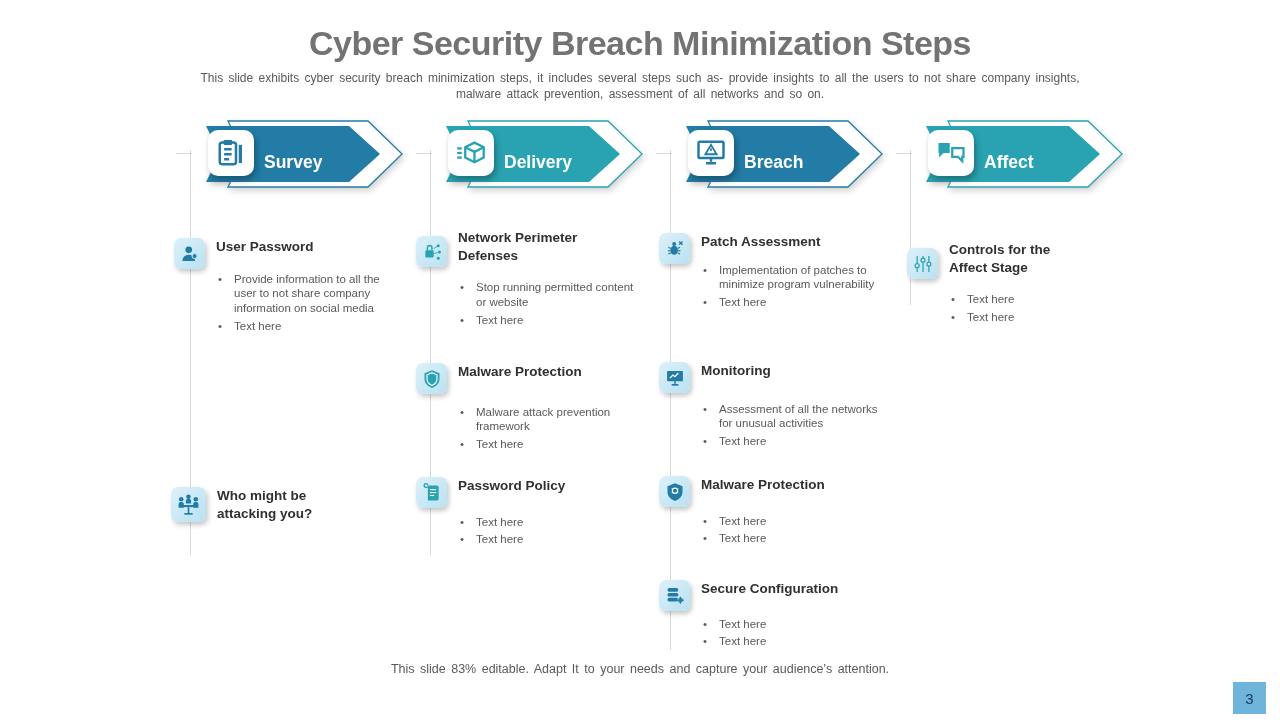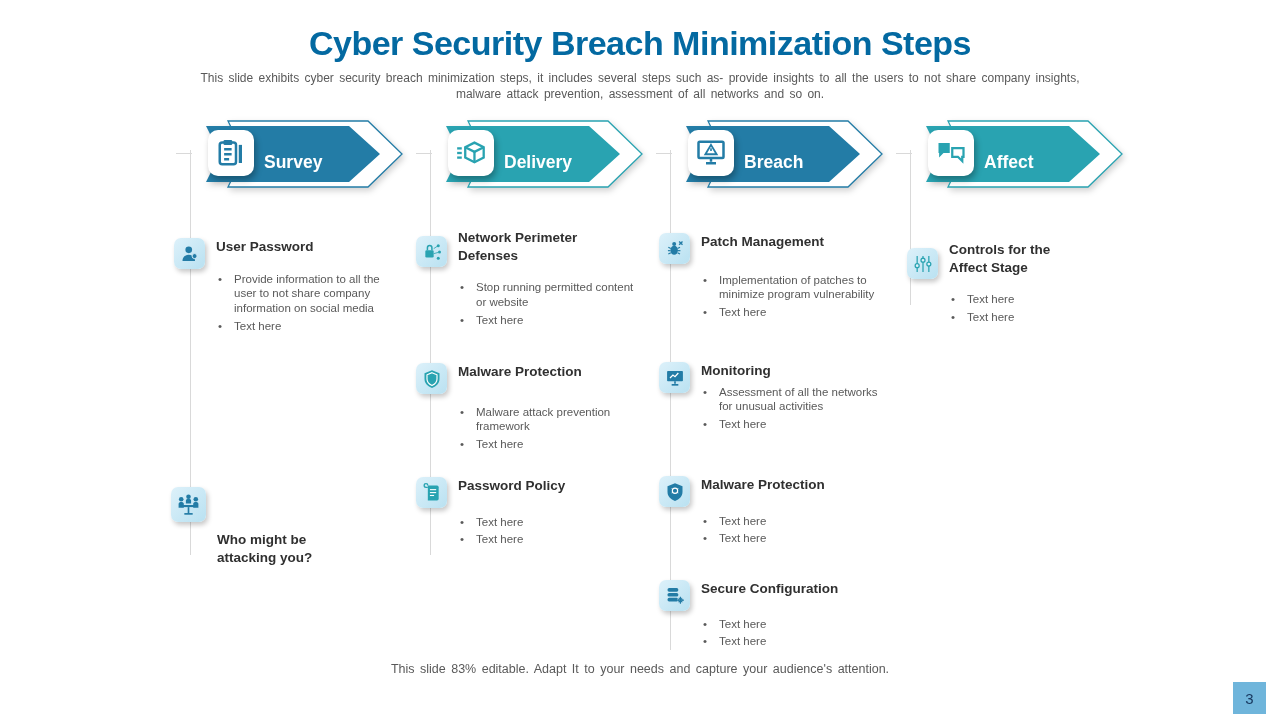--- a/index.html
+++ b/index.html
@@ -2,21 +2,21 @@
 <html><head>
 <meta charset="utf-8">
 <style>
   html,body{margin:0;padding:0;}
   body{width:1280px;height:720px;background:#ffffff;position:relative;overflow:hidden;
        font-family:"Liberation Sans", sans-serif;}
   .abs{position:absolute;}
 
   
   .slide-title{left:0;top:24px;width:1280px;text-align:center;
-    font-size:34px;font-weight:700;color:#0369a1;letter-spacing:-0.5px;}
+    font-size:34px;font-weight:700;color:#737373;letter-spacing:-0.5px;}
   .slide-subtitle{left:200px;top:71px;width:880px;text-align:center;
     font-size:12px;line-height:1.32;color:#595959;word-spacing:2px;}
 
   
   .vline{width:1px;background:#d9d9d9;}
   .hstub{height:1px;background:#d9d9d9;}
 
   
   .banner{top:120px;width:212px;height:68px;}
   .arrow-svg{position:absolute;left:0;top:0;filter:drop-shadow(2px 3px 3px rgba(0,0,0,0.18));}
@@ -37,21 +37,21 @@
   .ibox{position:absolute;left:0;top:0;width:31px;height:31px;border-radius:7px;
     background:linear-gradient(135deg,#ddf1fa,#b9e1f1);
     box-shadow:2px 3px 5px rgba(0,0,0,0.22);
     display:flex;align-items:center;justify-content:center;}
   .ibox svg{width:20px;height:20px;}
   .ibox.big{width:35px;height:35px;} .ibox.big svg{width:25px;height:25px;}
   .g-dark .ibox{color:#237CA6;} .g-teal .ibox{color:#29A3B1;}
   .content{margin-left:42px;width:180px;}
   .content.t2{margin-top:-7px;}
   .ititle{font-size:13.5px;font-weight:700;color:#303030;line-height:1.3;}
-  .content.w150 .ititle{width:150px;} .content.w125 .ititle{width:125px;} .content.w120 .ititle{width:120px;margin-top:44px;}
+  .content.w150 .ititle{width:150px;} .content.w125 .ititle{width:125px;} .content.w120 .ititle{width:120px;}
   ul.bullets{list-style:none;margin:16px 0 0 0;padding:0;}
   ul.bullets li{position:relative;padding-left:18px;font-size:11.5px;color:#595959;
     line-height:1.28;margin-bottom:3px;width:162px;}
   ul.bullets li::before{content:"\2022";position:absolute;left:2px;color:#595959;}
 
   
   .footer-note{left:0;top:662px;width:1280px;text-align:center;
     font-size:12.5px;color:#595959;word-spacing:2px;}
   .page-badge{left:1233px;top:682px;width:33px;height:32px;background:#6FB5DB;
     color:#17375E;font-size:15px;display:flex;align-items:center;justify-content:center;}
@@ -238,40 +238,40 @@
         <line x1="4" y1="10" x2="7" y2="11.5" stroke="currentColor" stroke-width="1.4"></line>
         <line x1="3.5" y1="14" x2="6.5" y2="14" stroke="currentColor" stroke-width="1.4"></line>
         <line x1="4" y1="18" x2="7" y2="16.5" stroke="currentColor" stroke-width="1.4"></line>
         <line x1="18" y1="10" x2="15" y2="11.5" stroke="currentColor" stroke-width="1.4"></line>
         <line x1="18.5" y1="14" x2="15.5" y2="14" stroke="currentColor" stroke-width="1.4"></line>
         <line x1="18" y1="18" x2="15" y2="16.5" stroke="currentColor" stroke-width="1.4"></line>
         <path d="M17 3 l4 4 M21 3 l-4 4" stroke="currentColor" stroke-width="1.6"></path>
       </svg>
   </span>
   <div class="content">
-    <div class="ititle">Patch Management</div>
-    <ul class="bullets" style="margin-top:22px;">
+    <div class="ititle">Patch Assessment</div>
+    <ul class="bullets" style="margin-top:12px;">
       <li>Implementation of patches to minimize program vulnerability</li>
       <li>Text here</li>
     </ul>
   </div>
 </div>
 
 <div class="abs item g-dark" style="left:659px;top:362px;">
   <span class="ibox">
     <svg viewBox="0 0 24 24">
         <rect x="2.5" y="3.5" width="19" height="12.5" rx="1" fill="currentColor"></rect>
         <path d="M6 12 l3.5-3.5 2.5 2 4-4.5" fill="none" stroke="#ffffff" stroke-width="1.5"></path>
         <line x1="12" y1="16" x2="12" y2="19" stroke="currentColor" stroke-width="2"></line>
         <line x1="8" y1="20.2" x2="16" y2="20.2" stroke="currentColor" stroke-width="2"></line>
       </svg>
   </span>
   <div class="content">
     <div class="ititle">Monitoring</div>
-    <ul class="bullets" style="margin-top:5px;">
+    <ul class="bullets" style="margin-top:22px;">
       <li>Assessment of all the networks for unusual activities</li>
       <li>Text here</li>
     </ul>
   </div>
 </div>
 
 <div class="abs item g-dark" style="left:659px;top:476px;">
   <span class="ibox">
     <svg viewBox="0 0 24 24">
         <path d="M12 1.5 L21 5 V12 c0 5.2-3.8 8.5-9 10.8 C6.8 20.5 3 17.2 3 12 V5 Z" fill="currentColor"></path>

